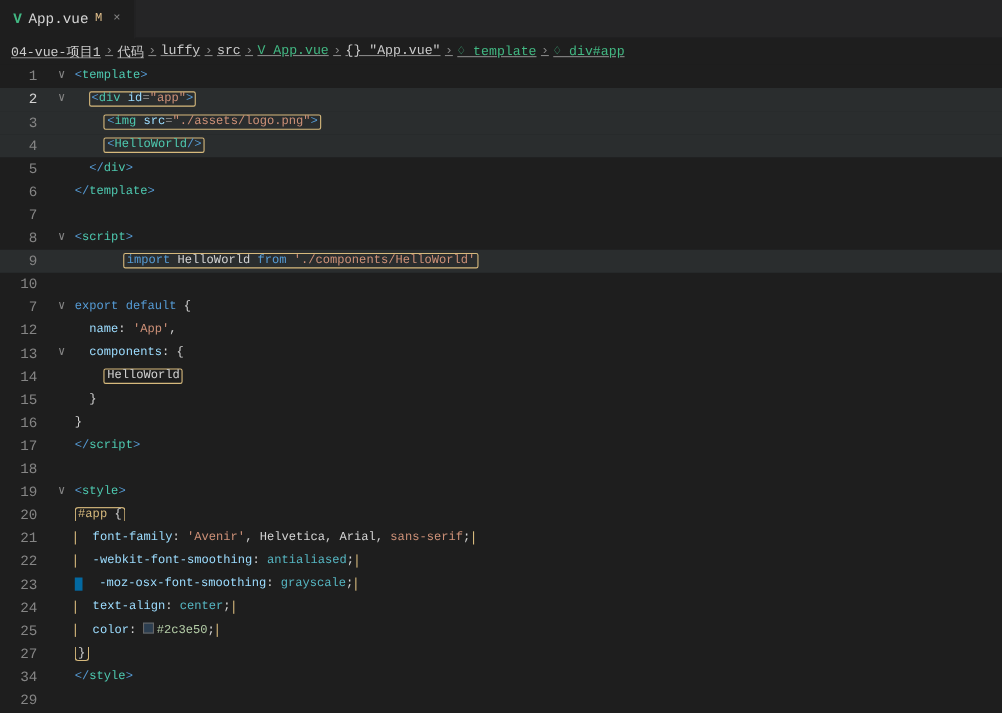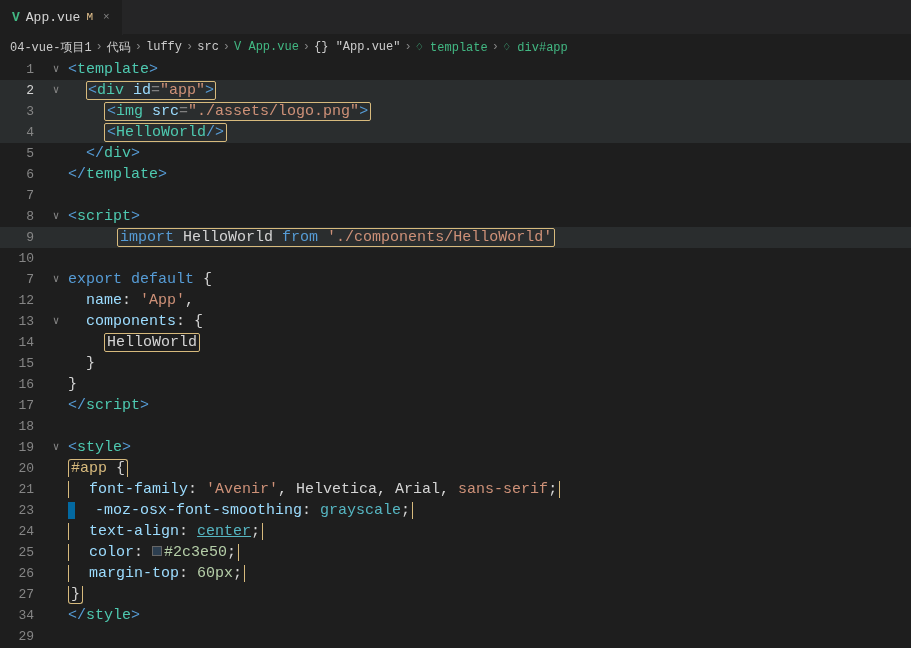--- a/index.html
+++ b/index.html
@@ -53,27 +53,28 @@
     }
 
     .tab .modified {
       color: #e2c08d;
       font-size: 11px;
     }
 
     
     .breadcrumb {
       display: flex;
-      align-items: center;
+      align-items: flex-start;
       background: #1e1e1e;
       padding: 4px 10px;
       font-size: 12px;
       color: #858585;
       height: 24px;
       gap: 4px;
+      text-decoration: underline;
     }
 
     .breadcrumb span {
       color: #cccccc;
     }
 
     .breadcrumb .sep {
       color: #858585;
     }
 
@@ -120,21 +121,21 @@
       color: #858585;
       font-size: 11px;
       line-height: 21px;
       text-align: center;
     }
 
     .line-content {
       flex: 1;
       padding-left: 4px;
       line-height: 21px;
-      font-size: 15px;
+      font-size: 11px;
       white-space: pre;
     }
 
     
     .tag { color: #569cd6; }
     .tag-name { color: #4ec9b0; }
     .attr-name { color: #9cdcfe; }
     .attr-value { color: #ce9178; }
     .punct { color: #808080; }
     .kw-blue { color: #569cd6; }
@@ -310,44 +311,44 @@
     <span class="line-arrow"></span>
     <span class="line-content"><span style="display:inline;border:1px solid #d7ba7d;border-top-left-radius:3px;border-top-right-radius:3px;padding:0 2px;border-bottom:none;"><span class="css-sel">#app</span> <span class="plain">{</span></span></span>
   </div>
 
   <div class="line">
     <span class="line-number">21</span>
     <span class="line-arrow"></span>
     <span class="line-content"><span style="display:inline;border-left:1px solid #d7ba7d;border-right:1px solid #d7ba7d;padding:0 2px;">  <span class="css-prop">font-family</span><span class="plain">: </span><span class="css-val">'Avenir'</span><span class="plain">, Helvetica, Arial, </span><span class="css-val">sans-serif</span><span class="plain">;</span></span></span>
   </div>
 
+  <div class="line">
+    <span class="line-number">22</span>
+    <span class="line-arrow"></span>
+    <span class="line-content"><span style="display:inline;border-left:1px solid #d7ba7d;border-right:1px solid #d7ba7d;padding:0 2px;">  <span class="css-prop">-webkit-font-smoothing</span><span class="plain">: </span><span class="css-val" style="color:#56b6c2;">antialiased</span><span class="plain">;</span></span></span>
+  </div>
 
   <div class="line">
     <span class="line-number">23</span>
     <span class="line-arrow"></span>
     <span class="line-content"><span style="display:inline;border-left:7px solid #0369a1;border-right:1px solid #d7ba7d;padding:0 2px;">  <span class="css-prop">-moz-osx-font-smoothing</span><span class="plain">: </span><span class="css-val" style="color:#56b6c2;">grayscale</span><span class="plain">;</span></span></span>
   </div>
 
   <div class="line">
     <span class="line-number">24</span>
     <span class="line-arrow"></span>
-    <span class="line-content"><span style="display:inline;border-left:1px solid #d7ba7d;border-right:1px solid #d7ba7d;padding:0 2px;">  <span class="css-prop">text-align</span><span class="plain">: </span><span class="css-val" style="color:#56b6c2;text-decoration:underline;">center</span><span class="plain">;</span></span></span>
+    <span class="line-content"><span style="display:inline;border-left:1px solid #d7ba7d;border-right:1px solid #d7ba7d;padding:0 2px;">  <span class="css-prop">text-align</span><span class="plain">: </span><span class="css-val" style="color:#56b6c2;">center</span><span class="plain">;</span></span></span>
   </div>
 
   <div class="line">
     <span class="line-number">25</span>
     <span class="line-arrow"></span>
     <span class="line-content"><span style="display:inline;border-left:1px solid #d7ba7d;border-right:1px solid #d7ba7d;padding:0 2px;">  <span class="css-prop">color</span><span class="plain">: </span><span class="color-swatch"></span><span class="css-val" style="color:#b5cea8;">#2c3e50</span><span class="plain">;</span></span></span>
   </div>
 
-  <div class="line">
-    <span class="line-number">26</span>
-    <span class="line-arrow"></span>
-    <span class="line-content"><span style="display:inline;border-left:1px solid #d7ba7d;border-right:1px solid #d7ba7d;padding:0 2px;">  <span class="css-prop">margin-top</span><span class="plain">: </span><span class="css-val-num">60px</span><span class="plain">;</span></span></span>
-  </div>
 
   <div class="line">
     <span class="line-number">27</span>
     <span class="line-arrow"></span>
     <span class="line-content"><span style="display:inline;border:1px solid #d7ba7d;border-bottom-left-radius:3px;border-bottom-right-radius:3px;padding:0 2px;border-top:none;"><span class="plain">}</span></span></span>
   </div>
 
   <div class="line">
     <span class="line-number">34</span>
     <span class="line-arrow"></span>

